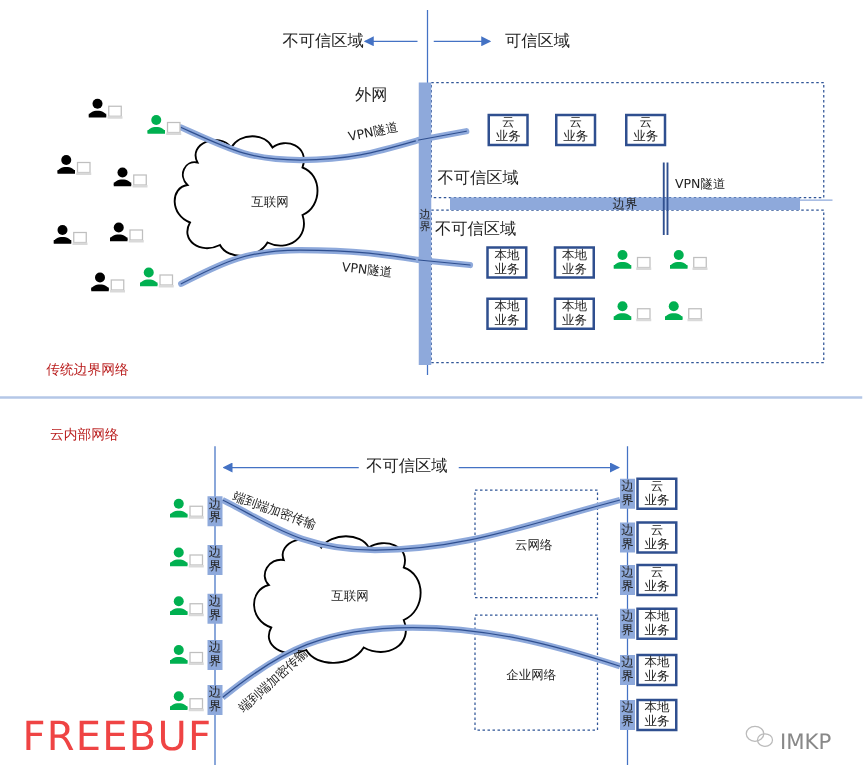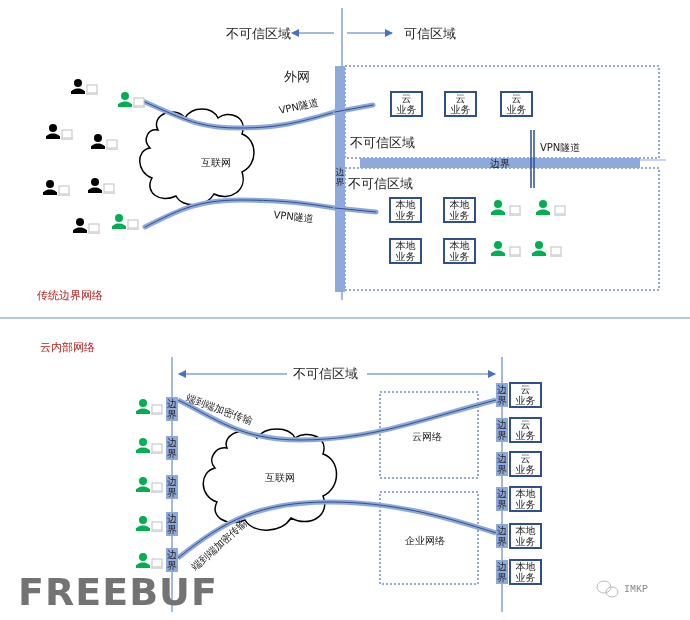--- a/index.html
+++ b/index.html
@@ -9,23 +9,23 @@
   .lbl { position: absolute; white-space: nowrap; line-height: 1; }
   .t13 { font-size: 13px; color: #222; }
   .t10 { font-size: 10px; color: #222; }
   .title { font-size: 11px; color: #b91c1c; }
   .svc { position: absolute; border: 2px solid #2f4f8f; background: #fff;
          font-size: 10px; line-height: 11px; text-align: center; color: #222;
          display: flex; flex-direction: column; justify-content: center; box-sizing: border-box; }
   .bd { position: absolute; background: #8ea9db; font-size: 10px; line-height: 11px;
         text-align: center; color: #222; display: flex; flex-direction: column;
         justify-content: center; box-sizing: border-box; }
-  .watermark { position: absolute; font-family: "DejaVu Sans", sans-serif; font-weight: bold;
-               font-size: 38px; color: #737373; letter-spacing: 1px; }
-  .wx { position: absolute; font-size: 10px; color: #888; font-family: Liberation Mono, monospace; }
+  .watermark { position: absolute; font-family: "DejaVu Sans", sans-serif; font-weight: normal;
+               font-size: 32px; color: #ef4444; letter-spacing: 1px; }
+  .wx { position: absolute; font-size: 17px; color: #888; }
 </style>
 </head>
 <body>
 
 <svg id="diagram" width="690" height="620" viewBox="0 0 690 620">
   <defs>
     <marker id="ah" markerWidth="8" markerHeight="8" refX="7" refY="4" orient="auto">
       <path d="M0,0 L8,4 L0,8 Z" fill="#4472c4"></path>
     </marker>
     <g id="user">

